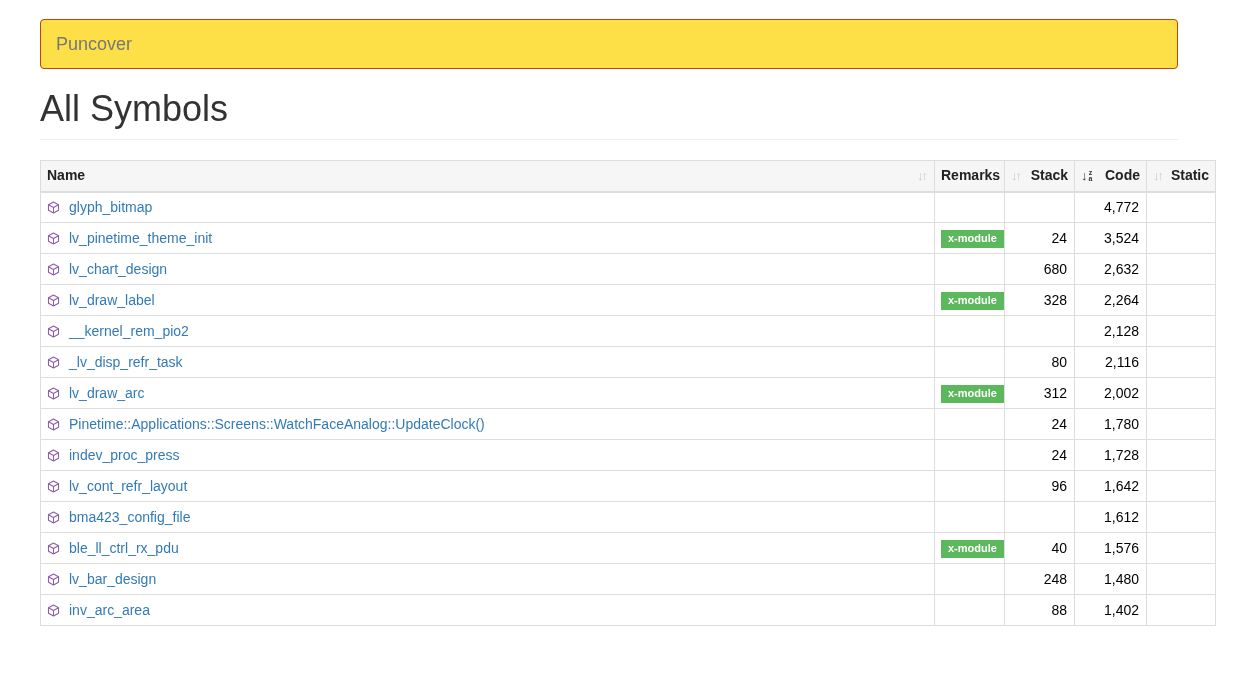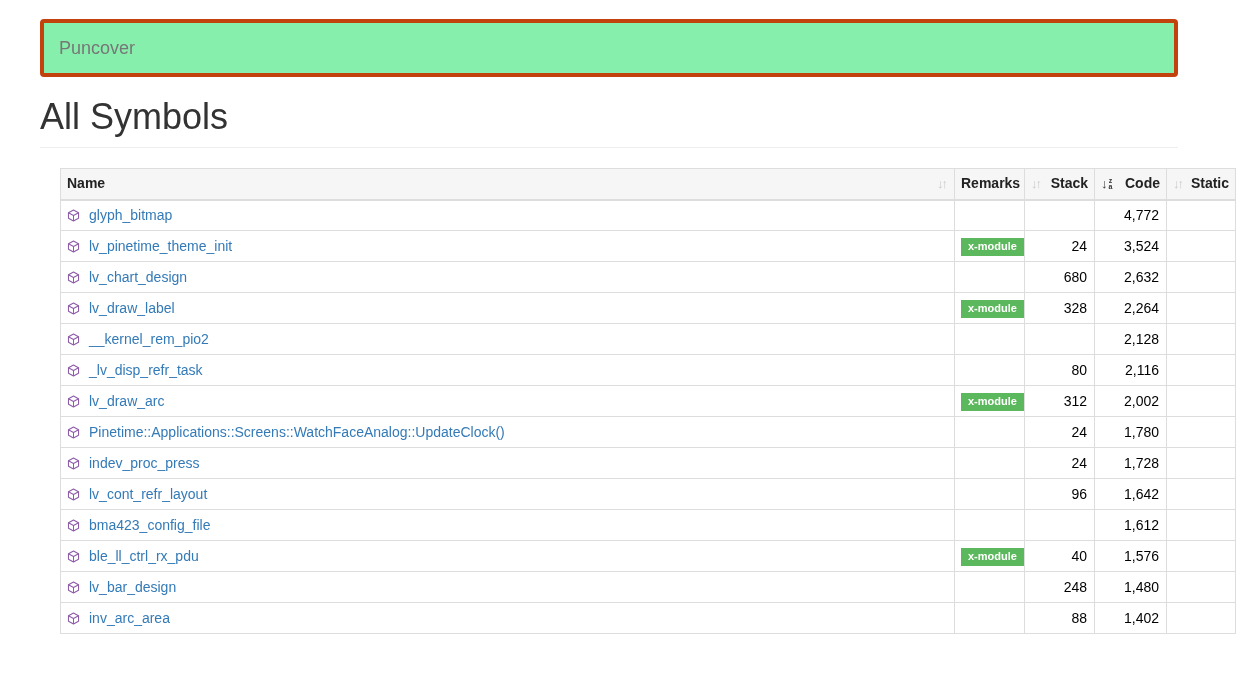--- a/index.html
+++ b/index.html
@@ -10,23 +10,23 @@
     font-family: "Liberation Sans", sans-serif;
     font-size: 14px;
     color: #333;
     overflow: hidden;
   }
   .container { margin: 0 40px; width: 1138px; }
 
   
   .navbar {
     margin-top: 19px;
-    height: 58px;
-    background: #86efac;
-    border: 4px solid #c2410c;
+    height: 50px;
+    background: #fde047;
+    border: 1px solid #c2410c;
     border-radius: 4px;
     display: flex;
     align-items: center;
   }
   .navbar-brand {
     padding: 0 15px;
     font-size: 18px;
     color: #777;
     text-decoration: none;
     line-height: 50px;
@@ -129,21 +129,21 @@
   <nav class="navbar">
     <a class="navbar-brand" href="#">Puncover</a>
   </nav>
 
   <h1 class="page-title">All Symbols</h1>
 
   <hr class="divider">
 
 </div>
 
-<div style="margin-left:60px;">
+<div style="margin-left:40px;">
 <table class="symbols">
   <colgroup>
     <col class="c-name">
         <col class="c-remark">
         <col class="c-stack">
         <col class="c-code">
         <col class="c-static">
   </colgroup>
   <thead>
     <tr>

